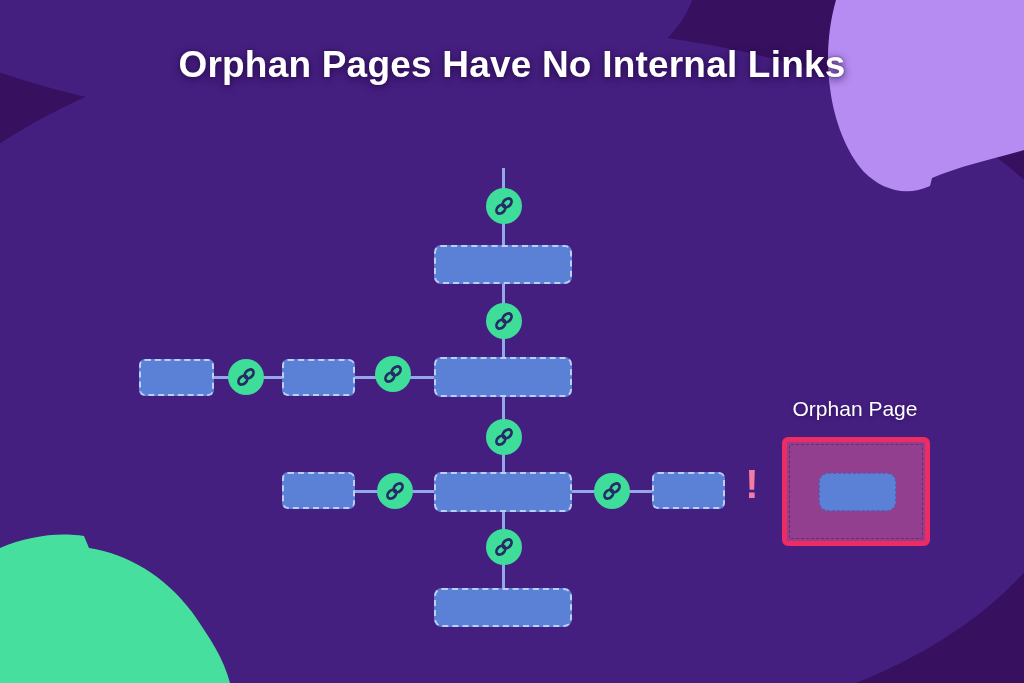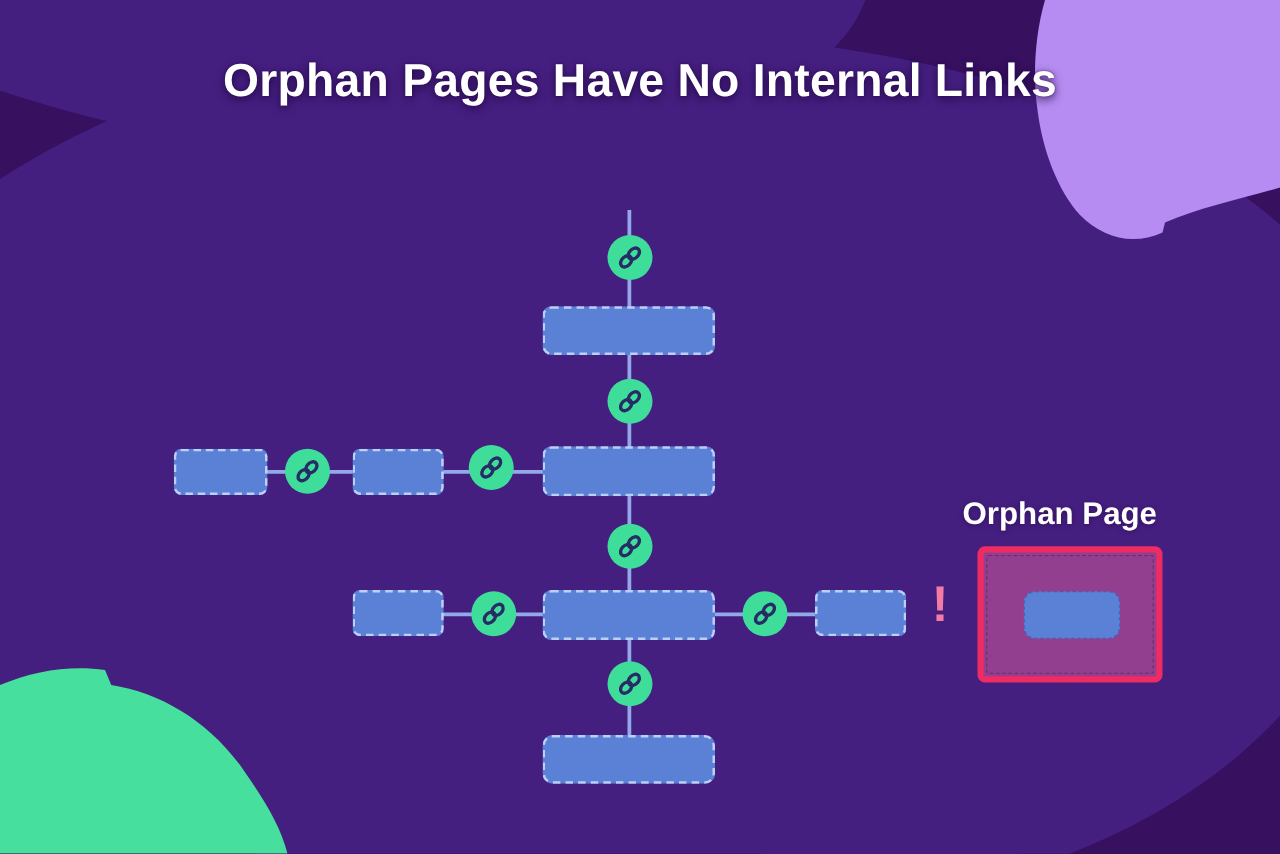--- a/index.html
+++ b/index.html
@@ -76,21 +76,21 @@
     display:flex;align-items:center;justify-content:center;
   }
   .link-badge svg{width:24px;height:24px;}
   .lb-s1{left:486px;top:188px;} .lb-s2{left:486px;top:303px;}
   .lb-s3{left:486px;top:419px;} .lb-s4{left:486px;top:529px;}
   .lb-r3a{left:228px;top:359px;} .lb-r3b{left:375px;top:356px;}
   .lb-r4a{left:377px;top:473px;} .lb-r4b{left:594px;top:473px;}
   
   .orphan-label{
     position:absolute;left:770px;top:397px;width:170px;
-    color:var(--text);font-size:25px;font-weight:700;
+    text-align:center;color:var(--text);font-size:21px;font-weight:400;
     text-shadow:0 1px 4px rgba(35,8,70,.6);
   }
   .orphan-box{
     position:absolute;left:782px;top:437px;width:148px;height:109px;
     background:var(--orphan-fill);
     border:5px solid var(--orphan-border);
     border-radius:6px;
   }
   .orphan-box::after{
     content:"";position:absolute;inset:2px;

